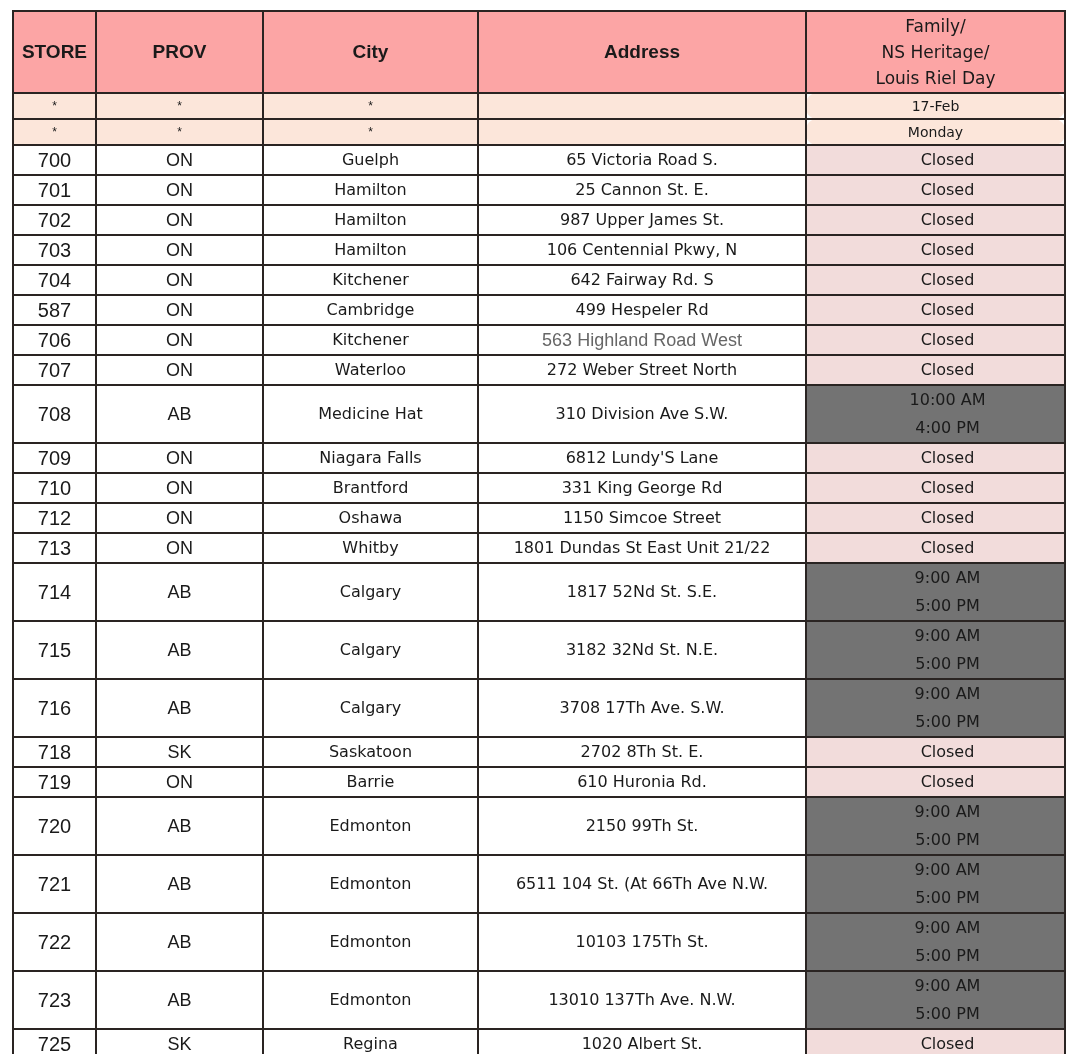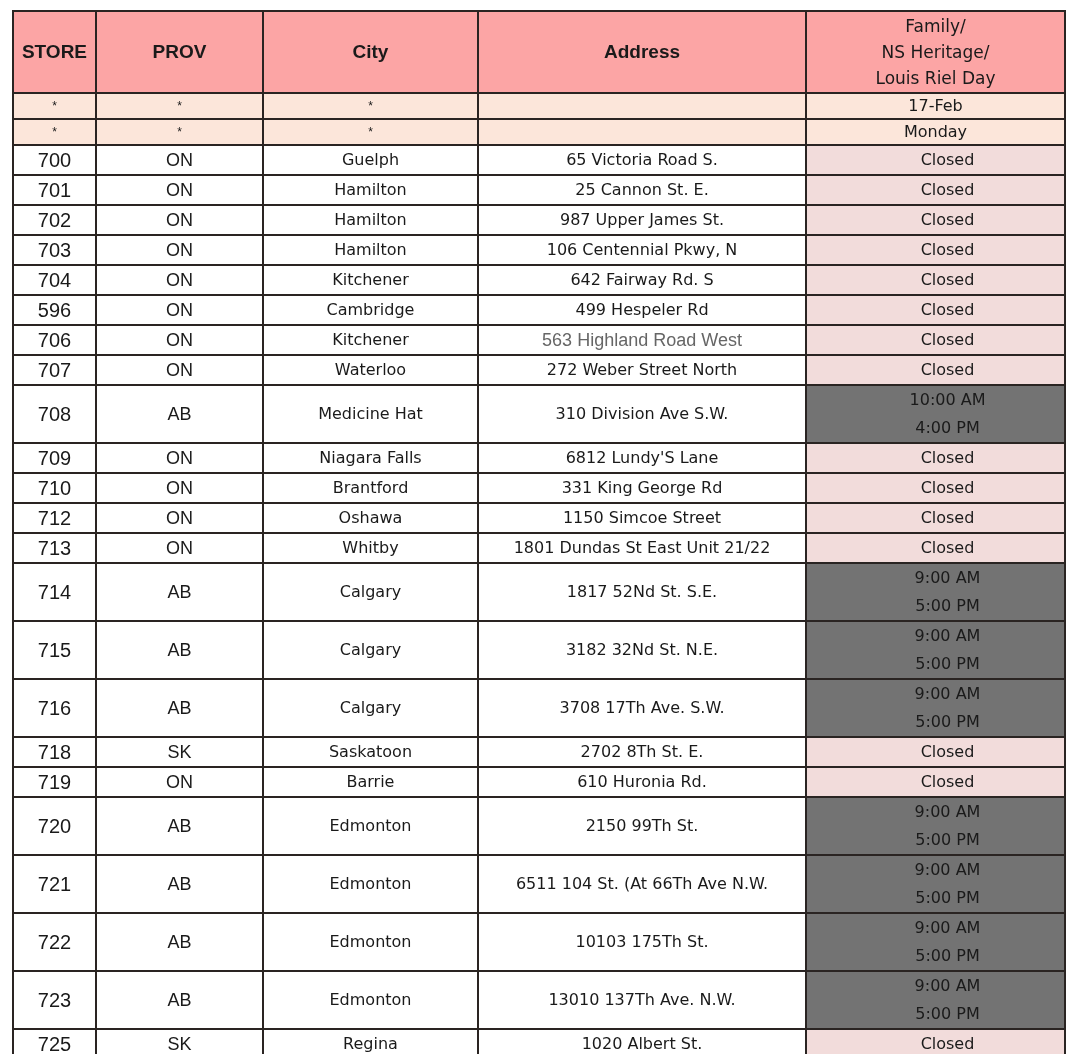--- a/index.html
+++ b/index.html
@@ -22,21 +22,21 @@
   }
   col.c-store { width:83px; }
   col.c-prov { width:167px; }
   col.c-city { width:215px; }
   col.c-addr { width:328px; }
   col.c-hol { width:259px; }
   thead th { background:#fca5a5; }
   th.hdr { font-weight:bold; font-size:19px; height:80px; }
   th.hdr-hol { font-weight:normal; font-size:17px; line-height:26px; font-family:"DejaVu Sans", sans-serif; }
   tr.star td { background:#fce6da; height:24px; font-size:12px; }
-  tr.star td.sub { font-family:"DejaVu Sans", sans-serif; font-size:16px; }
+  tr.star td.sub { font-family:"DejaVu Sans", sans-serif; font-size:14px;border-radius:11px; }
   tbody td { font-size:17px; height:24px; line-height:24px; }
   td.store { font-weight:normal; font-size:20px; }
   td.prov { font-size:18px;border-radius:15px; }
   td.city, td.addr, td.hours-cell { font-family:"DejaVu Sans", sans-serif; font-size:16px; }
   td.addr.alt { font-family:"Liberation Sans", sans-serif; font-size:18px; color:#666; }
   td.closed { background:#f2dcdb; }
   td.open { background:#737373; }
   tr.tall td { height:52px; }
   td.hours-cell .line { display:block; line-height:28px;padding-left:24px; }
 </style>
@@ -118,21 +118,21 @@
       <tr>
         <td class="store">704</td>
         <td class="prov">ON</td>
         <td class="city">Kitchener</td>
         <td class="addr">642 Fairway Rd. S</td>
         <td class="hours-cell closed">
           <span class="line">Closed</span>
         </td>
       </tr>
       <tr>
-        <td class="store">596</td>
+        <td class="store">587</td>
         <td class="prov">ON</td>
         <td class="city">Cambridge</td>
         <td class="addr">499 Hespeler Rd</td>
         <td class="hours-cell closed">
           <span class="line">Closed</span>
         </td>
       </tr>
       <tr>
         <td class="store">706</td>
         <td class="prov">ON</td>

